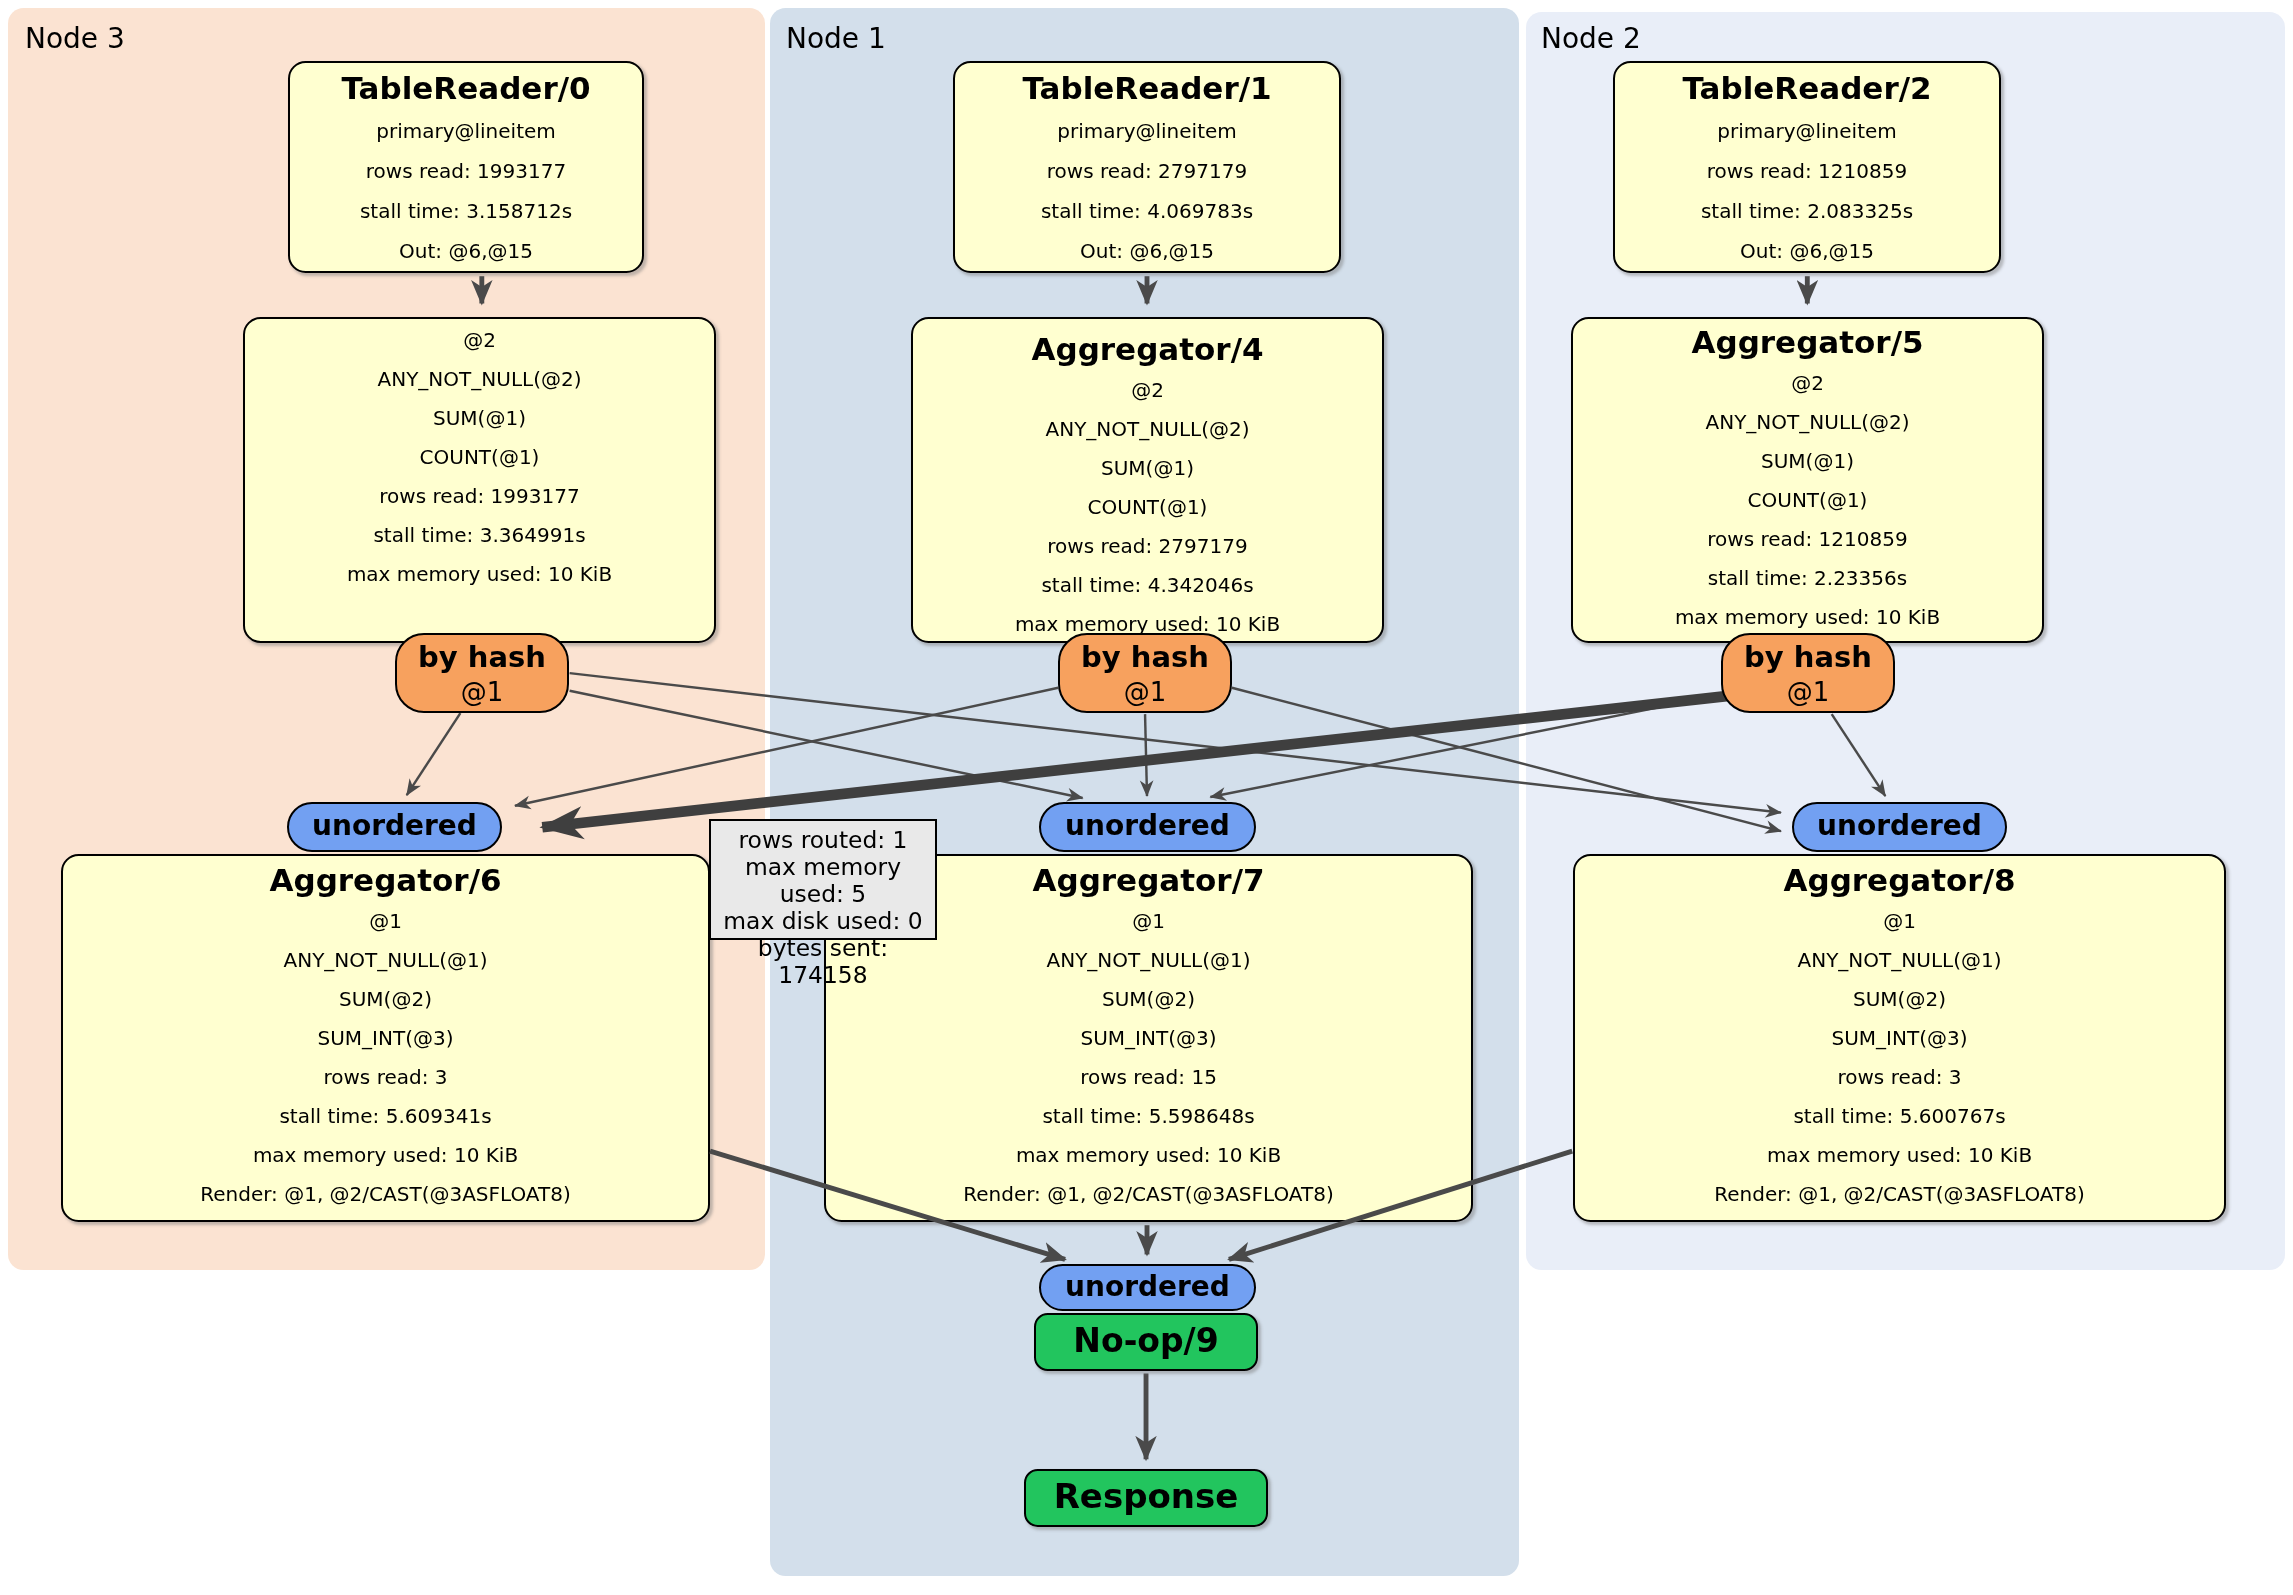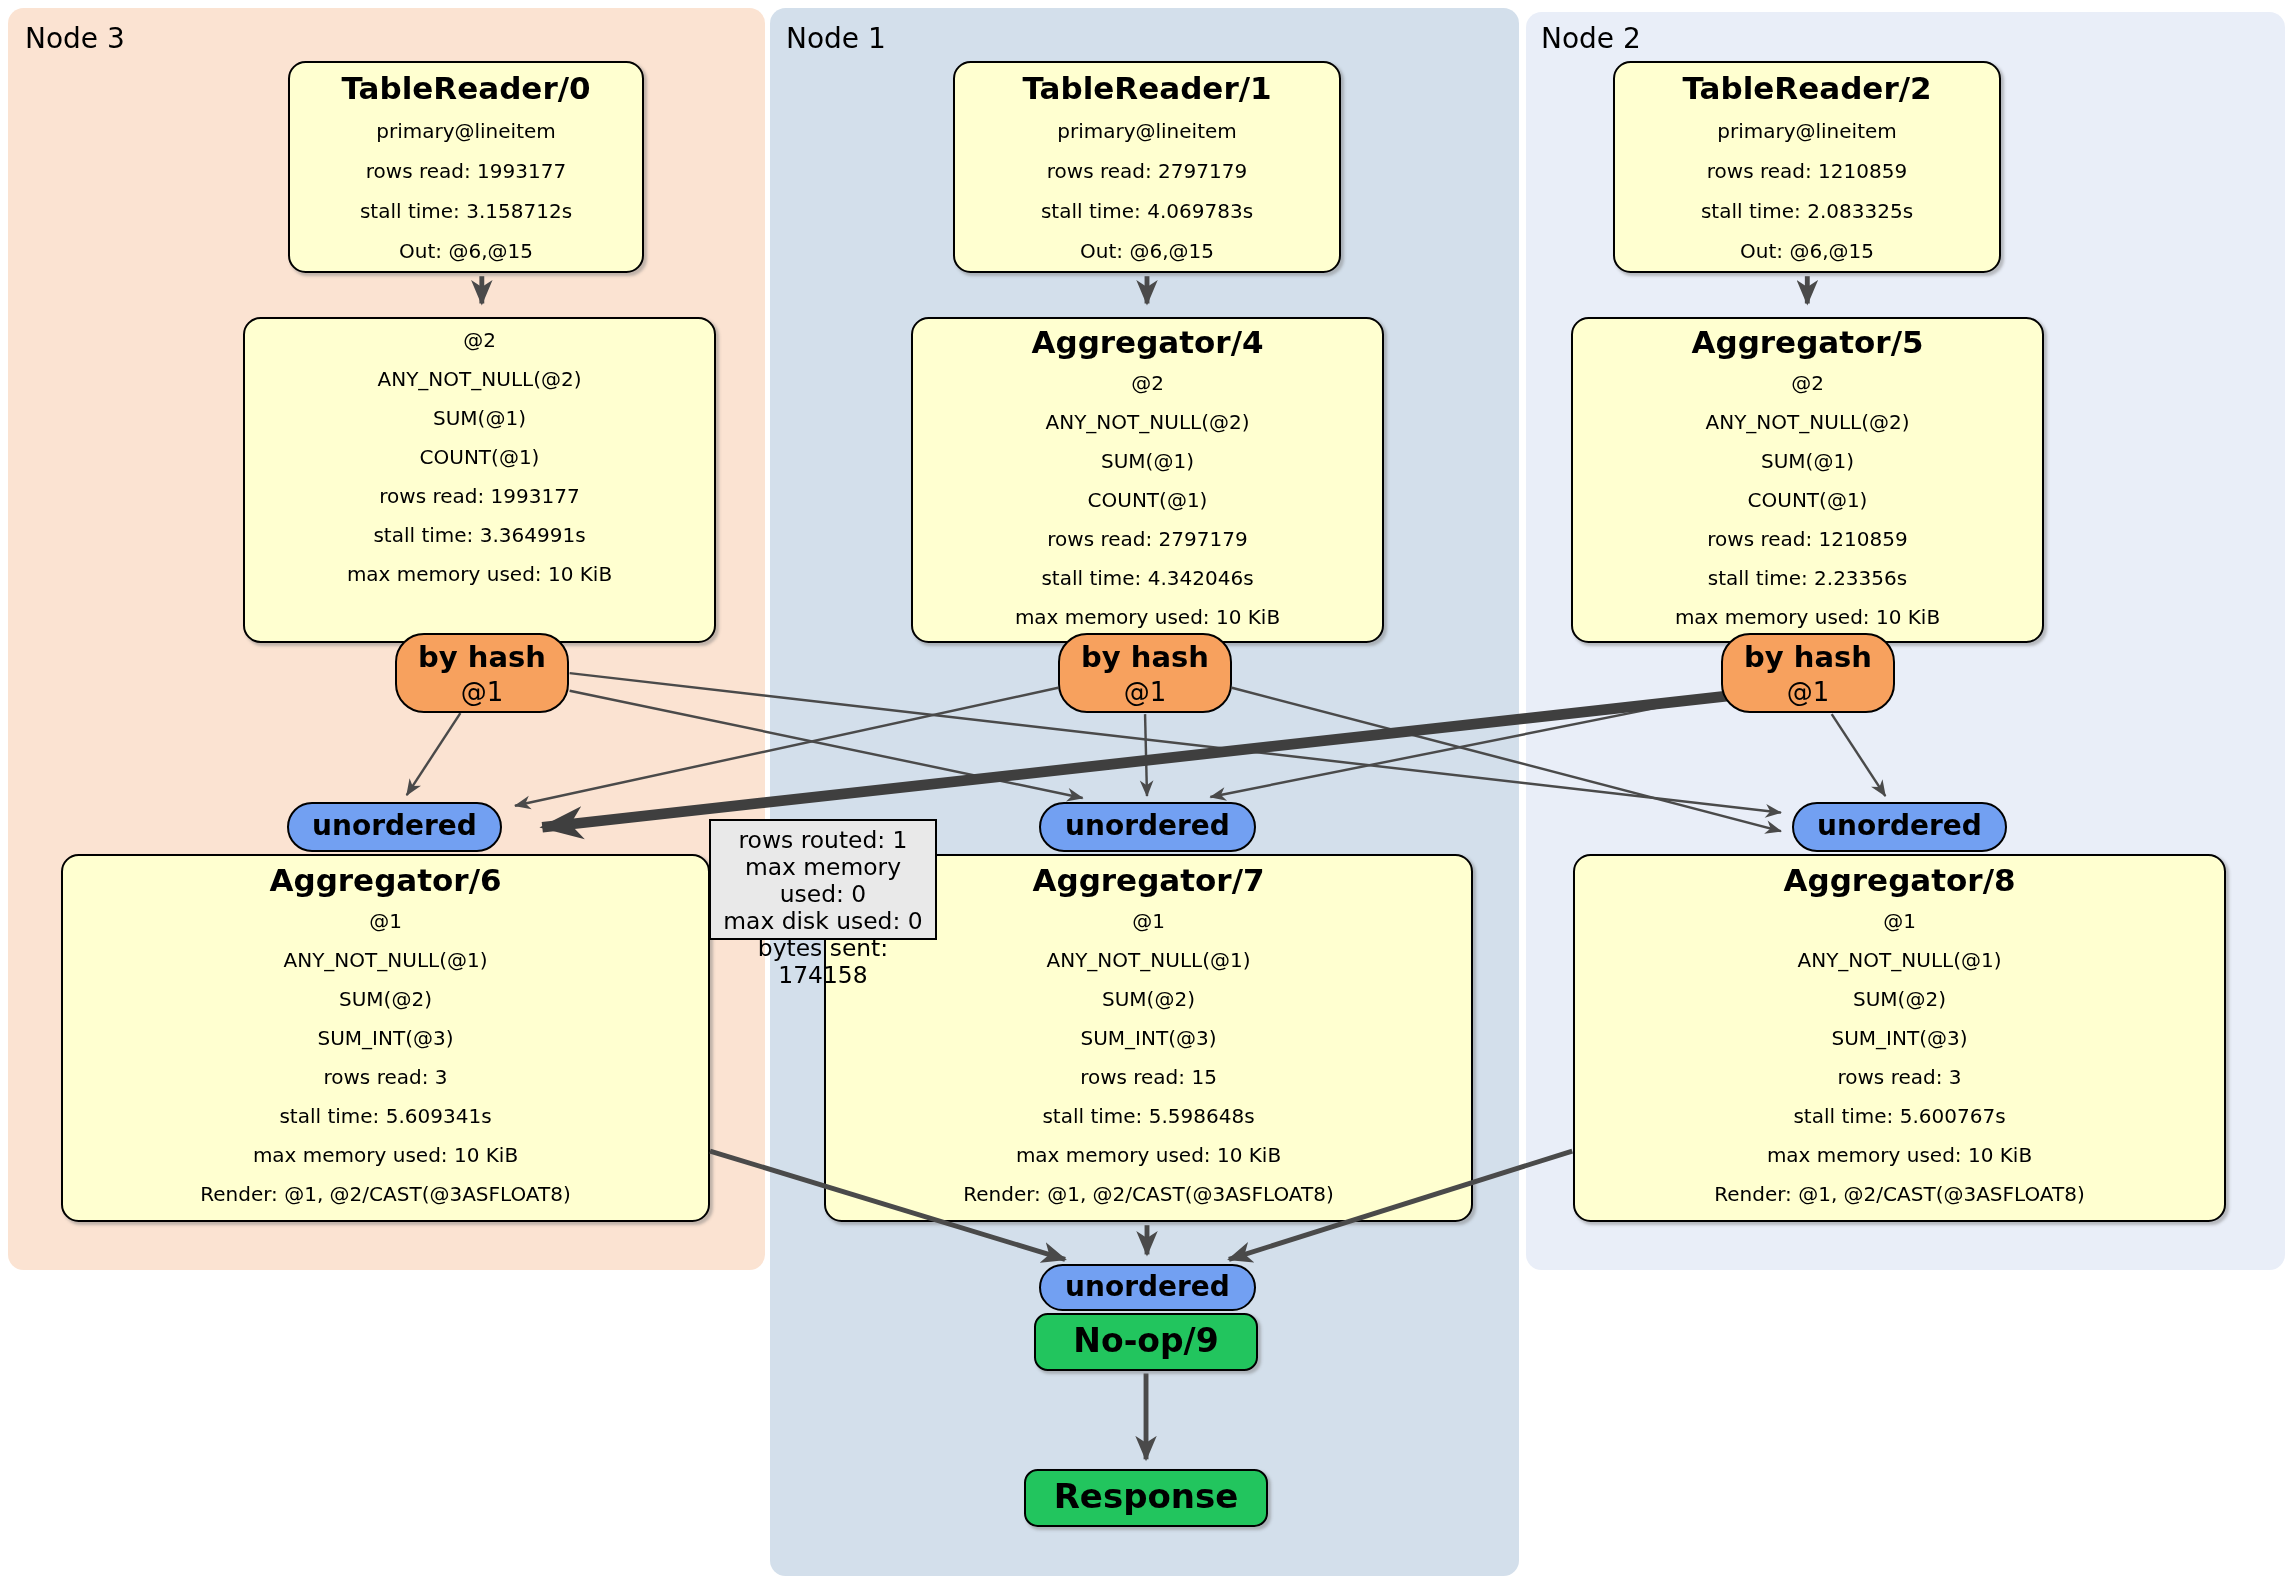--- a/index.html
+++ b/index.html
@@ -82,21 +82,21 @@
 
   <div class="pbox agg-top" style="left:243px;top:317px;width:473px;height:326px;padding-top:2px;">
     <div class="line">@2</div>
     <div class="line">ANY_NOT_NULL(@2)</div>
     <div class="line">SUM(@1)</div>
     <div class="line">COUNT(@1)</div>
     <div class="line">rows read: 1993177</div>
     <div class="line">stall time: 3.364991s</div>
     <div class="line">max memory used: 10 KiB</div>
   </div>
-  <div class="pbox agg-top" style="left:911px;top:317px;width:473px;height:326px;padding-top:2px;">
+  <div class="pbox agg-top" style="left:911px;top:317px;width:473px;height:326px;padding-top:9px;">
     <div class="title">Aggregator/4</div>
     <div class="line">@2</div>
     <div class="line">ANY_NOT_NULL(@2)</div>
     <div class="line">SUM(@1)</div>
     <div class="line">COUNT(@1)</div>
     <div class="line">rows read: 2797179</div>
     <div class="line">stall time: 4.342046s</div>
     <div class="line">max memory used: 10 KiB</div>
   </div>
   <div class="pbox agg-top" style="left:1571px;top:317px;width:473px;height:326px;padding-top:2px;">
@@ -195,19 +195,19 @@
 
     <line x1="728" y1="1180" x2="1092" y2="1291" stroke="#4a4a4a" stroke-width="5" marker-end="url(#ah-m)"></line>
     <line x1="1176" y1="1256" x2="1176" y2="1286" stroke="#4a4a4a" stroke-width="5" marker-end="url(#ah-m)"></line>
     <line x1="1612" y1="1180" x2="1260" y2="1291" stroke="#4a4a4a" stroke-width="5" marker-end="url(#ah-m)"></line>
 
     <line x1="1175" y1="1408" x2="1175" y2="1496" stroke="#4a4a4a" stroke-width="5" marker-end="url(#ah-m)"></line>
   </svg>
 
   <div class="tooltip" style="left:709px;top:819px;width:228px;height:121px;">
     <div class="tline">rows routed: 1</div>
-    <div class="tline">max memory used: 0</div>
+    <div class="tline">max memory used: 5</div>
     <div class="tline">max disk used: 0</div>
     <div class="tline">bytes sent: 174158</div>
   </div>
 
 </div>
 
 
 </body></html>

